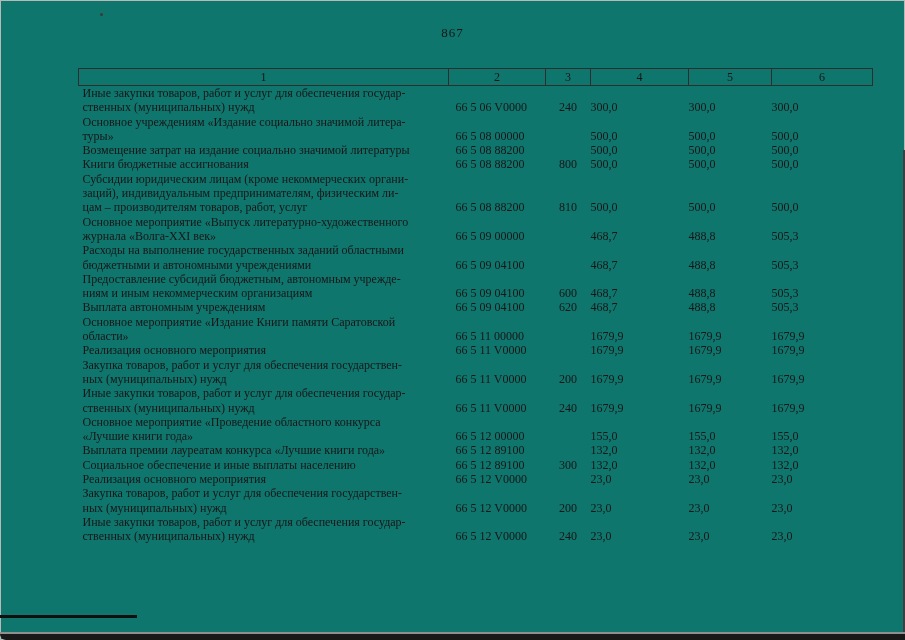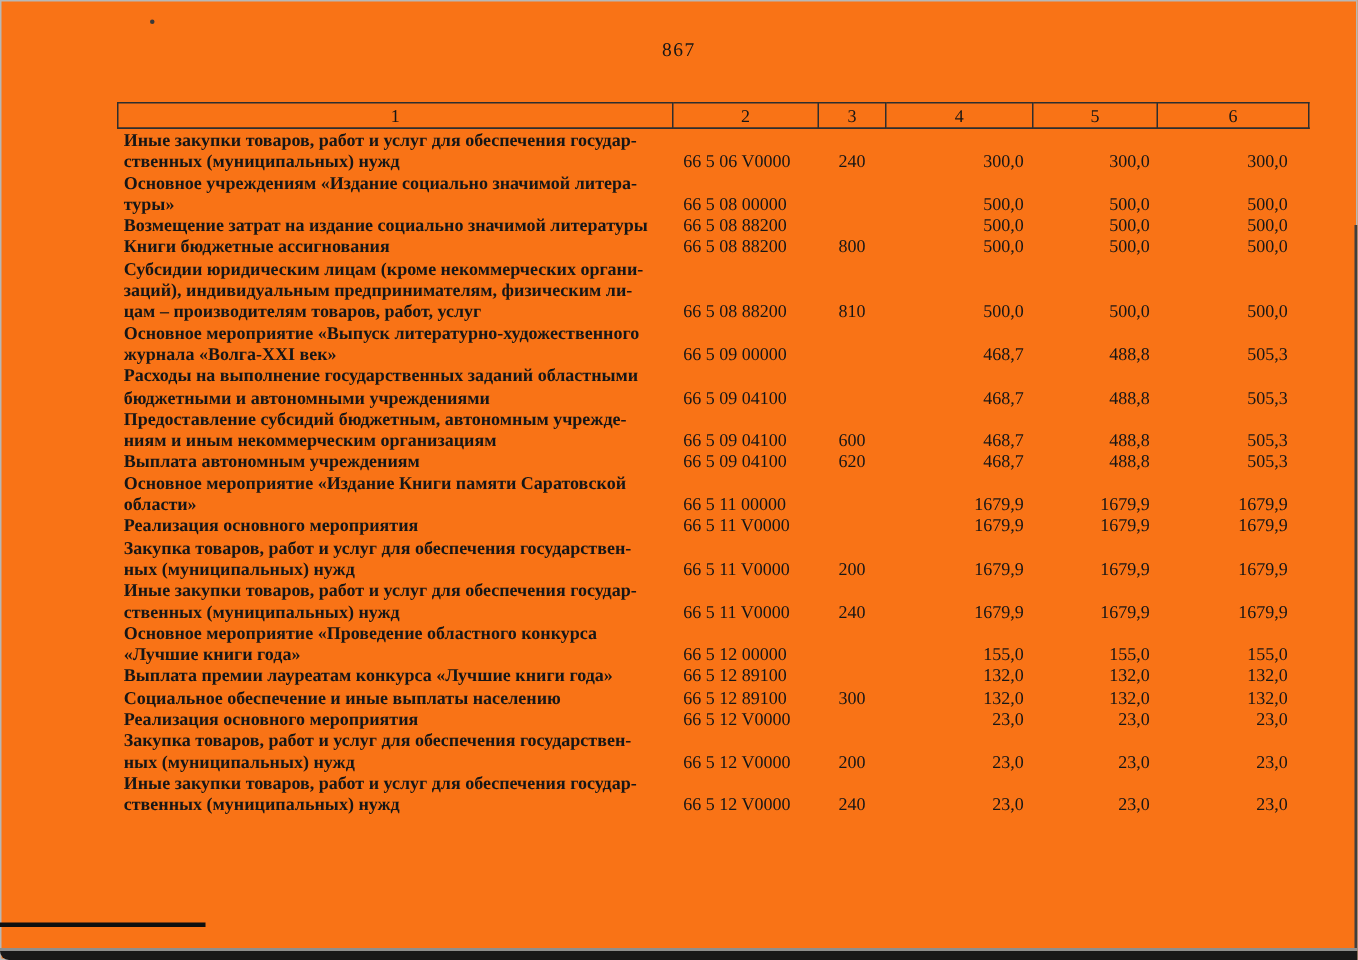--- a/index.html
+++ b/index.html
@@ -5,21 +5,21 @@
   html, body { margin: 0; padding: 0; }
   body {
     background: #d9d9d9;
     font-family: "Liberation Serif", serif;
     color: #161616;
   }
   .page {
     position: relative;
     width: 905px;
     height: 640px;
-    background: #f97316;
+    background: #0f766e;
     overflow: hidden;
     box-shadow: inset 0 0 0 1px #b8b8b6;
   }
   .page-number {
     position: absolute;
     top: 25px;
     left: 0;
     width: 905px;
     text-align: center;
     font-size: 13px;
@@ -50,24 +50,24 @@
     height: 16px;
     font-size: 12px;
     line-height: 14px;
     padding: 0;
     vertical-align: middle;
   }
   tbody td {
     padding: 0;
     vertical-align: bottom;
   }
-  td.c-name { white-space: pre; padding-left: 4px; font-weight: bold; }
+  td.c-name { white-space: pre; padding-left: 4px; }
   td.c-code { padding-left: 7px; white-space: nowrap; margin-left: 34px; }
   td.c-vr   { text-align: center; }
-  td.c-amt  { text-align: right; padding-right: 6px; }
+  td.c-amt  { padding-right: 6px; }
   td.c-amt5 { padding-right: 5px; }
   td.c-amt6 { padding-right: 14px; }
   .footer-line {
     position: absolute;
     left: 0;
     top: 615px;
     width: 137px;
     height: 3px;
     background: #0f0f0f;
   }

